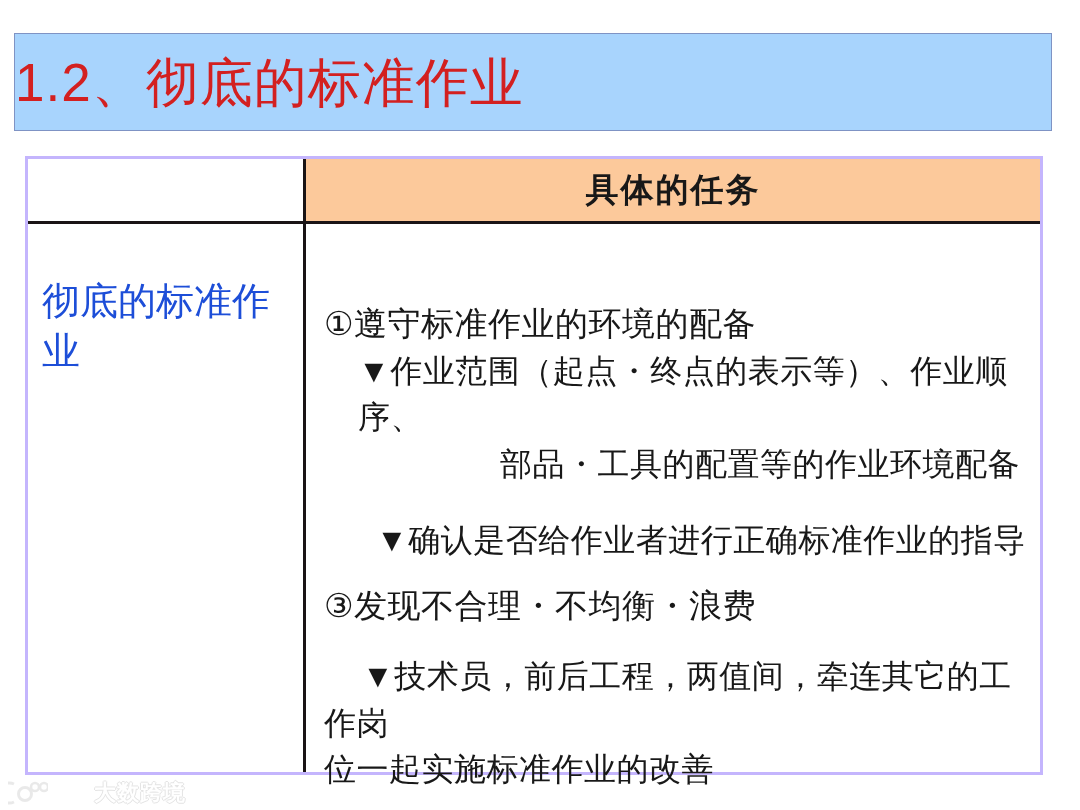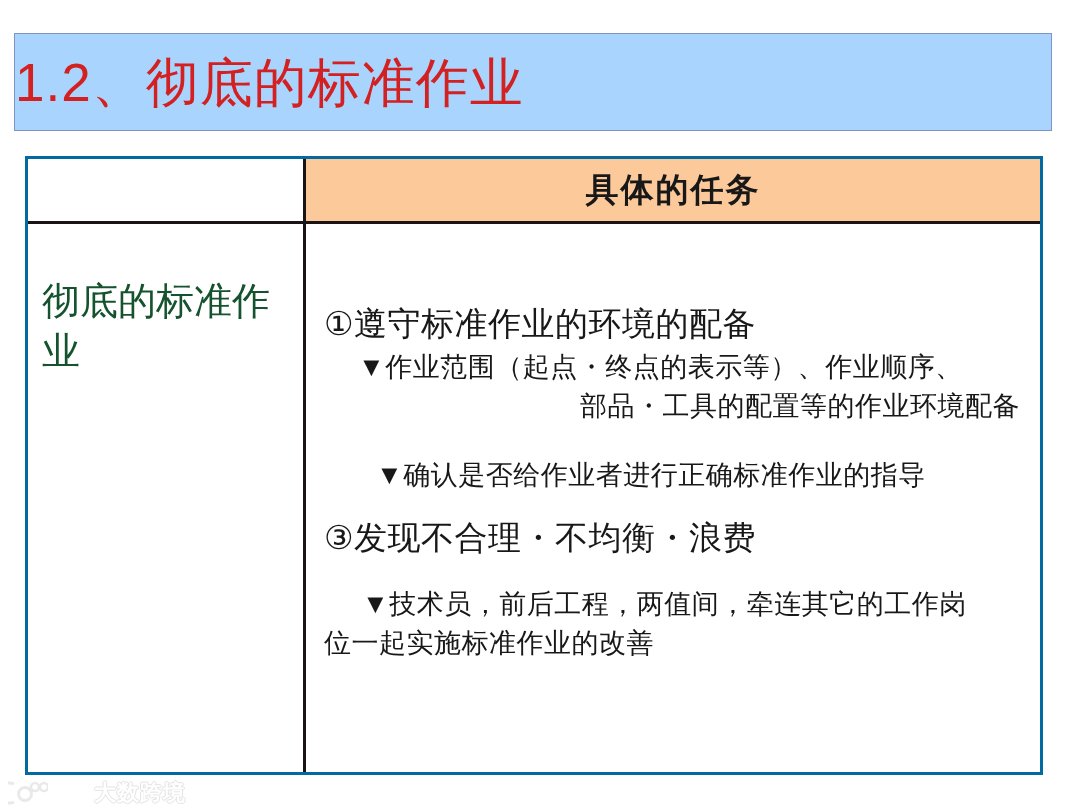--- a/index.html
+++ b/index.html
@@ -39,21 +39,21 @@
   }
 
   
   .task-table {
     position: absolute;
     left: 25px;
     top: 156px;
     width: 1018px;
     height: 619px;
     box-sizing: border-box;
-    border: 3px solid #0369a1;
+    border: 3px solid #c4b5fd;
     display: flex;
     flex-direction: column;
     background: #ffffff;
   }
   .table-header-row {
     display: flex;
     height: 62px;
     flex: 0 0 62px;
     border-bottom: 3px solid #1a1416;
   }
@@ -85,41 +85,41 @@
     font-weight: bold;
     color: #181818;
     letter-spacing: 2px;
   }
 
   
   .category-cell {
     padding: 52px 0 0 14px;
     font-size: 38px;
     line-height: 1.32;
-    color: #14532d;
+    color: #1d4ed8;
     letter-spacing: 0px;
     width: 250px;
   }
 
   
   .content-cell {
     padding: 77px 14px 0 18px;
     color: #181818;
   }
   .item {
     margin-bottom: 2px;
   }
   .item-main {
     font-size: 33px;
     line-height: 1.42;
     letter-spacing: 0.5px;
     white-space: nowrap;
   }
   .sub {
-    font-size: 27px;
+    font-size: 32px;
     line-height: 1.45;
     letter-spacing: 0.5px;
   }
   .sub-indent-1 {
     padding-left: 34px;
   }
   .sub-indent-2 {
     padding-left: 52px;
   }
   .sub-wrap-right {

